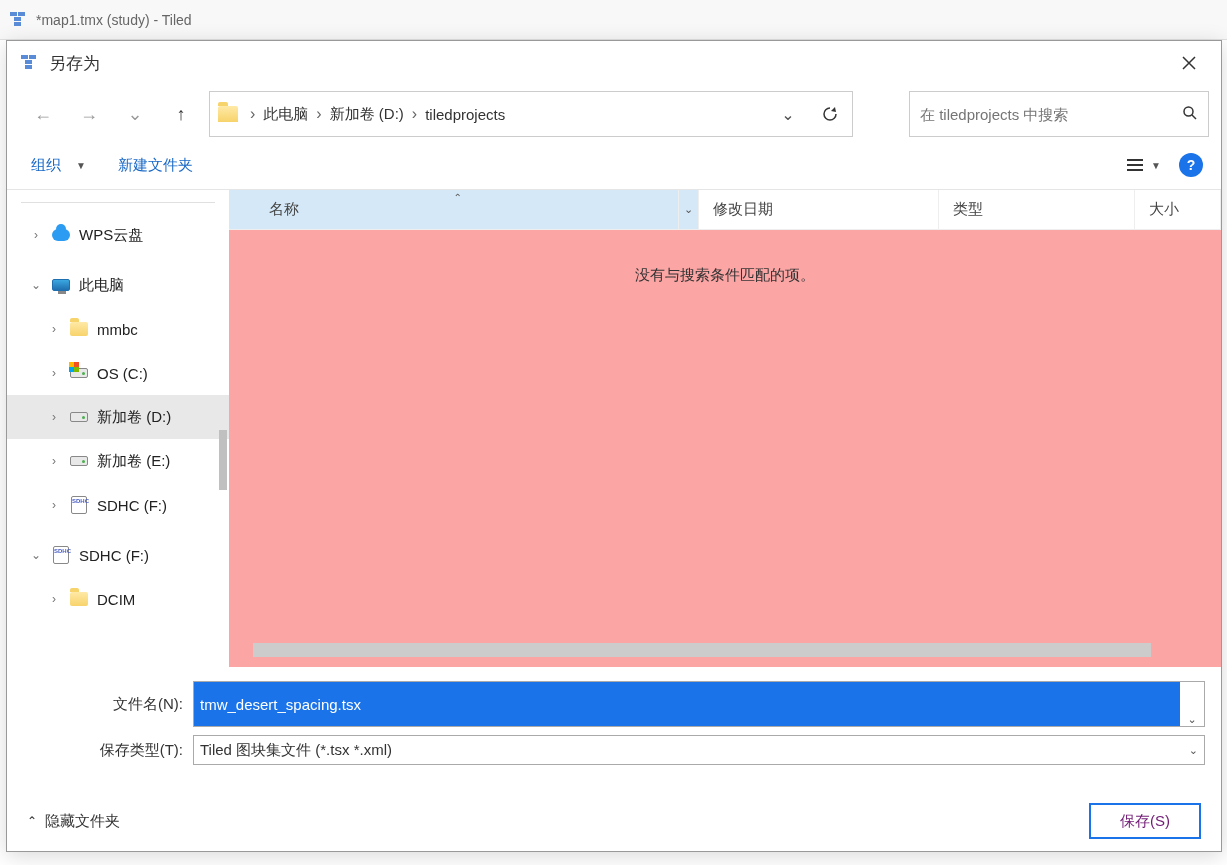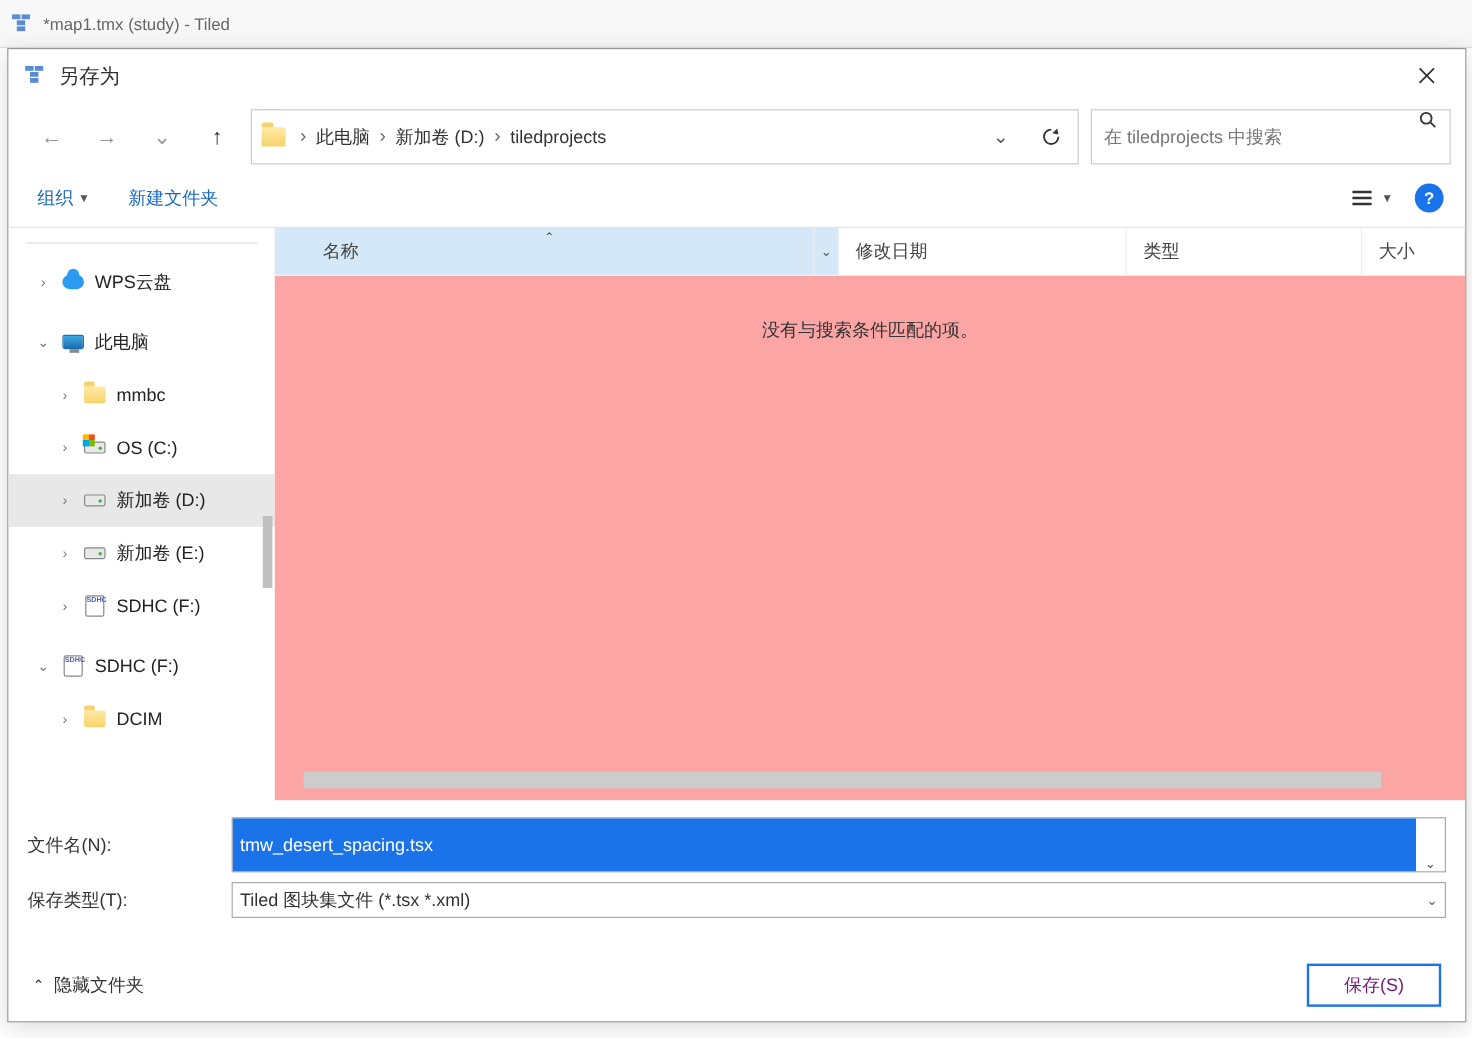--- a/index.html
+++ b/index.html
@@ -21,28 +21,28 @@
   .nav-row { display: flex; align-items: center; padding: 6px 12px 10px 18px; gap: 10px; }
   .nav-btn { width: 36px; height: 36px; display: flex; align-items: center; justify-content: center; color: #999; cursor: pointer; font-size: 18px; }
   .nav-btn.enabled { color: #333; }
   .path-bar { flex: 1; height: 46px; border: 1px solid #ccc; display: flex; align-items: center; padding: 0 8px; background: #fff; }
   .path-folder-icon { width: 20px; height: 16px; background: linear-gradient(#ffe9a6,#f7d36b); border-radius: 2px 2px 0 0; margin-right: 10px; position: relative; }
   .path-folder-icon::before { content:""; position:absolute; top:-4px; left:0; width:10px; height:4px; background:#f7d36b; border-radius:2px 2px 0 0; }
   .path-seg { font-size: 15px; color: #333; padding: 0 6px; cursor: pointer; }
   .path-sep { color: #666; padding: 0 2px; }
   .path-right { margin-left: auto; display: flex; align-items: center; gap: 14px; }
   .path-chevron, .path-refresh { width: 28px; height: 28px; display: flex; align-items: center; justify-content: center; color: #555; cursor: pointer; }
-  .search-box { width: 300px; height: 46px; border: 1px solid #ccc; display: flex; padding: 0 10px; }
+  .search-box { width: 300px; height: 46px; border: 1px solid #ccc; display: flex; align-items: center; padding: 0 10px; margin-left: 46px; }
   .search-box input { flex: 1; border: none; outline: none; font-size: 15px; color: #666; background: transparent; }
   .search-icon { color: #555; font-size: 15px; }
   
   
   .toolbar-row { display: flex; align-items: center; padding: 6px 18px 12px 24px; }
   .tb-left { display: flex; gap: 32px; }
-  .tb-item { font-size: 15px; color: #1968c6; cursor: pointer; display: flex; align-items: center; }
+  .tb-item { font-size: 15px; color: #1968c6; cursor: pointer; display: flex; align-items: center; gap: 11px; }
   .tb-item .drop { margin-left: 4px; font-size: 10px; color: #555; }
   .tb-right { margin-left: auto; display: flex; align-items: center; gap: 18px; }
   .view-btn { display: flex; align-items: center; color: #333; cursor: pointer; font-size: 18px; }
   .view-btn .drop { margin-left: 6px; font-size: 10px; color: #555; }
   .help-btn { width: 24px; height: 24px; background: #1a73e8; color: #fff; border-radius: 50%; display: flex; align-items: center; justify-content: center; font-size: 14px; cursor: pointer; font-weight:bold; }
   
   
   .content { flex: 1; display: flex; border-top: 1px solid #e5e5e5; overflow: hidden; }
   .sidebar { width: 222px; padding: 8px 0; overflow: hidden; position: relative; }
   .side-scroll { position:absolute; right:2px; top:240px; width:8px; height:60px; background:#c0c0c0; border-radius:0; }
@@ -71,21 +71,21 @@
   .col.date { flex: 0 0 240px; }
   .col.type { flex: 0 0 196px; }
   .col.size { flex: 1; }
   .col-drop { width:20px; display:flex; align-items:center; justify-content:center; background:#d5e8f7; border-right:1px solid #eee; color:#555; font-size:11px; cursor:pointer; }
   .empty-msg { text-align: center; color: #333; font-size: 15px; padding: 36px 0; }
   .hscroll { position:absolute; bottom:10px; left:24px; right:70px; height:14px; background:#ccc; }
   
   
   .bottom-fields { padding: 14px 16px 8px 16px; }
   .field-row { display: flex; align-items: center; margin-bottom: 8px; }
-  .field-label { width: 170px; text-align: left; font-size: 15px; color: #333; padding-right: 10px; }
+  .field-label { width: 170px; text-align: right; font-size: 15px; color: #333; padding-right: 10px; }
   .field-input { flex: 1; height: 46px; border: 1px solid #aaa; display: flex; align-items: flex-end; background:#fff; }
   .field-input input { flex:1; border:none; outline:none; padding:0 6px; font-size:15px; height:100%; }
   .field-input.selected input { background:#1a73e8; color:#fff; }
   .field-input .dd { width:24px; display:flex; align-items:center; justify-content:center; color:#555; font-size:11px; cursor:pointer; }
   .field-select { flex:1; height:30px; border:1px solid #aaa; display:flex; align-items:center; padding:0 6px; font-size:15px; color:#333; }
   .field-select .dd { margin-left:auto; color:#555; font-size:11px; cursor:pointer; }
   
   
   .footer { display: flex; align-items: center; padding: 22px 20px 12px 20px; }
   .hide-folders { display: flex; align-items: center; gap: 8px; font-size: 15px; color: #333; cursor: pointer; }

